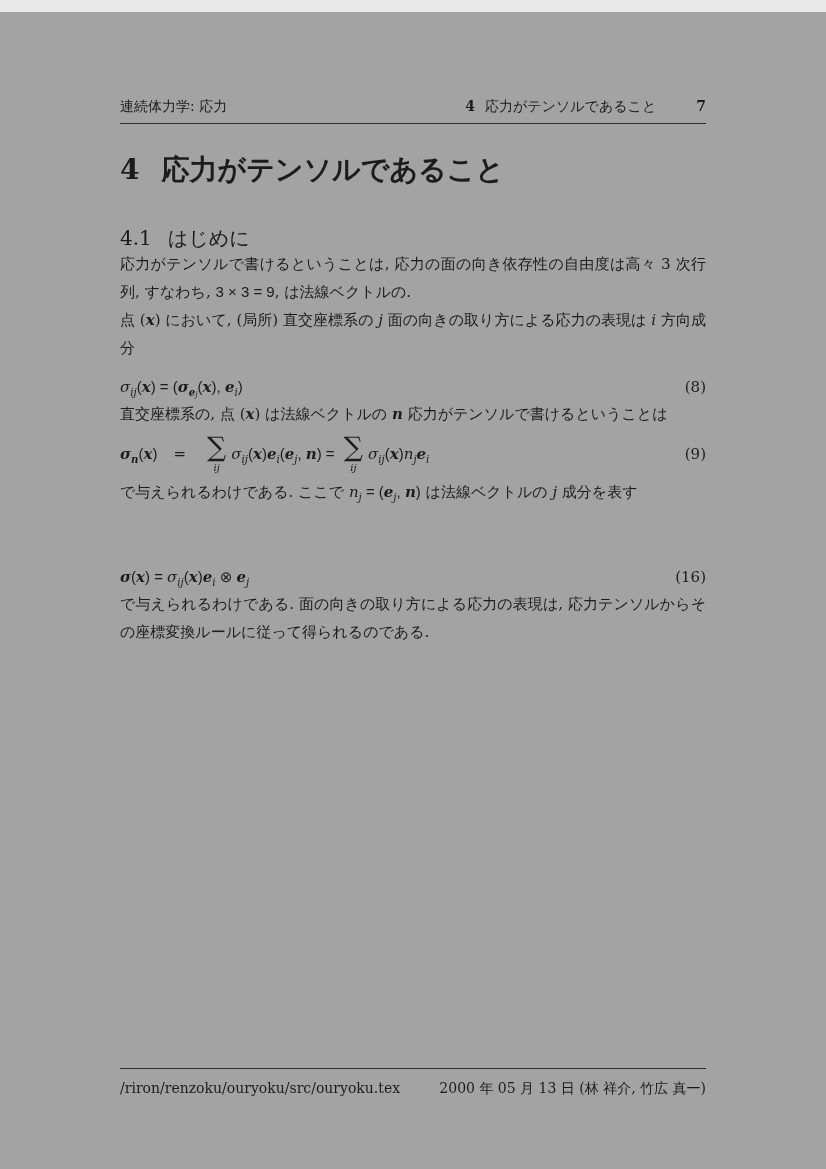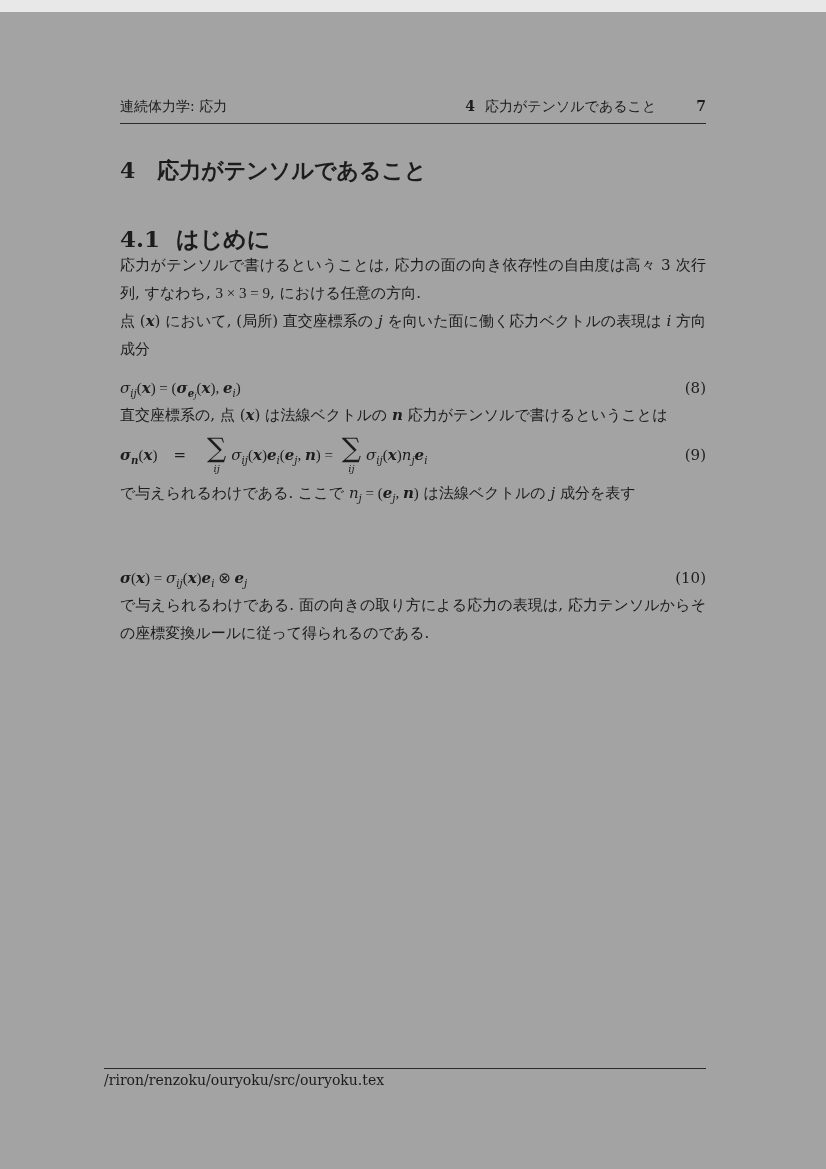--- a/index.html
+++ b/index.html
@@ -24,41 +24,41 @@
     border-bottom:1px solid #2a2a2a; padding-bottom:7px;
   }
   .pghead .h-right { display:flex; align-items:flex-end; gap:10px; }
   .pghead .h-num, .pghead .h-pagenum {
     font-family:"DejaVu Serif","Liberation Serif",serif; font-weight:bold;
   }
   .pghead .h-pagenum { margin-left:30px; }
 
   
   h1.section {
-    margin:31px 0 0 0; font-size:22px; line-height:30px; font-weight:bold;
+    margin:31px 0 0 0; font-size:28px; line-height:30px; font-weight:bold;
     font-family:"DejaVu Sans","Liberation Sans",sans-serif;
   }
   h1.section .sec-num, h2.subsection .sec-num {
     font-family:"DejaVu Serif","Liberation Serif",serif; margin-right:22px;
   }
   h2.subsection {
-    margin:41px 0 0 0; font-size:23px; line-height:24px; font-weight:bold;
+    margin:41px 0 0 0; font-size:20px; line-height:24px; font-weight:normal;
     font-family:"DejaVu Sans","Liberation Sans",sans-serif;
   }
   h2.subsection .sec-num { margin-right:16px; }
 
   
   p.para { margin:0; text-align:justify; }
   .mt-p1 { margin-top:28px; }
   .mt-std { margin-top:10px; }
   .mt-after-eq { margin-top:14px; }
   .mt-p6 { margin-top:12px; }
 
   
-  .t-rm  { font-family:Liberation Serif, serif; }
+  .t-rm  { font-family:Liberation Sans, sans-serif; }
   .t-it  { font-family:"DejaVu Serif","Liberation Serif",serif; font-style:italic; }
   .t-bi  { font-family:"DejaVu Serif","Liberation Serif",serif; font-style:italic; font-weight:bold; }
   .t-sub-it  { font-family:"DejaVu Serif","Liberation Serif",serif; font-style:italic; font-size:68%; vertical-align:-0.35em; letter-spacing:0; }
   .t-sub-bi  { font-family:"DejaVu Serif","Liberation Serif",serif; font-style:italic; font-weight:bold; font-size:68%; vertical-align:-0.35em; }
   .t-subsub-it { font-family:"DejaVu Serif","Liberation Serif",serif; font-style:italic; font-size:50%; vertical-align:-0.65em; }
   .t-rel { font-family:"DejaVu Serif","Liberation Serif",serif; margin:0 16px; }
 
   
   .eq { position:relative; text-align:left; }
   .eq-8  { margin-top:12px;  height:26px; line-height:26px; }
@@ -70,22 +70,22 @@
     font-family:"DejaVu Serif","Liberation Serif",serif; line-height:normal;
   }
   .sum { display:inline-flex; flex-direction:column; align-items:center;
          vertical-align:middle; margin:0 5px; line-height:normal; position:relative; top:-2px; }
   .sum-g { font-size:27px; line-height:1.05; font-family:"DejaVu Serif","Liberation Serif",serif; }
   .sum-s { font-size:10px; font-style:italic; line-height:1; margin-top:2px;
            font-family:"DejaVu Serif","Liberation Serif",serif; }
 
   
   .pgfoot {
-    position:absolute; left:104px; right:120px; top:1056px;
-    border-top:1px solid #2a2a2a; padding-top:1px;
+    position:absolute; left:120px; right:120px; top:1056px;
+    border-top:1px solid #2a2a2a; padding-top:9px;
     display:flex; justify-content:space-between;
     font-size:14px; line-height:20px;
   }
 </style>
 </head>
 <body>
 
 <div class="page">
   <div class="content">
 
@@ -100,23 +100,23 @@
 
     <h1 class="section">
       <span class="sec-num">4</span><span>応力がテンソルであること</span>
     </h1>
 
     <h2 class="subsection">
       <span class="sec-num">4.1</span><span>はじめに</span>
     </h2>
 
 
-    <p class="para mt-std"><span class="t-jp">応力がテンソルで書けるということは, 応力の面の向き依存性の自由度は高々 3 次行列, すなわち, </span><span class="t-rm">3 × 3 = 9</span><span class="t-jp">, における任意の方向.</span></p>
+    <p class="para mt-std"><span class="t-jp">応力がテンソルで書けるということは, 応力の面の向き依存性の自由度は高々 3 次行列, すなわち, </span><span class="t-rm">3 × 3 = 9</span><span class="t-jp">, は法線ベクトルの.</span></p>
 
-    <p class="para mt-std"><span class="t-jp">点 (</span><span class="t-bi">x</span><span class="t-jp">) において, (局所) 直交座標系の </span><span class="t-it">j</span><span class="t-jp"> を向いた面に働く応力ベクトルの表現は </span><span class="t-it">i</span><span class="t-jp"> 方向成分</span></p>
+    <p class="para mt-std"><span class="t-jp">点 (</span><span class="t-bi">x</span><span class="t-jp">) において, (局所) 直交座標系の </span><span class="t-it">j</span><span class="t-jp"> 面の向きの取り方による応力の表現は </span><span class="t-it">i</span><span class="t-jp"> 方向成分</span></p>
 
     <div class="eq eq-8">
       <span class="eq-body"><span class="t-it">σ</span><span class="t-sub-it">ij</span><span class="t-rm">(</span><span class="t-bi">x</span><span class="t-rm">) = (</span><span class="t-bi">σ</span><span class="t-sub-bi">e</span><span class="t-subsub-it">j</span><span class="t-rm">(</span><span class="t-bi">x</span><span class="t-rm">)</span><span class="t-rm">, </span><span class="t-bi">e</span><span class="t-sub-it">i</span><span class="t-rm">)</span></span>
       <span class="eq-num">(8)</span>
     </div>
 
     <p class="para mt-after-eq"><span class="t-jp">直交座標系の, 点 (</span><span class="t-bi">x</span><span class="t-jp">) は法線ベクトルの </span><span class="t-bi">n</span><span class="t-jp"> 応力がテンソルで書けるということは</span></p>
 
     <div class="eq eq-9">
       <span class="eq-body"><span class="t-bi">σ</span><span class="t-sub-bi">n</span><span class="t-rm">(</span><span class="t-bi">x</span><span class="t-rm">)</span><span class="t-rel">=</span><span class="sum">
@@ -126,23 +126,24 @@
             <span class="sum-g">∑</span>
             <span class="sum-s">ij</span>
           </span><span class="t-it">σ</span><span class="t-sub-it">ij</span><span class="t-rm">(</span><span class="t-bi">x</span><span class="t-rm">)</span><span class="t-it">n</span><span class="t-sub-it">j</span><span class="t-bi">e</span><span class="t-sub-it">i</span></span>
       <span class="eq-num">(9)</span>
     </div>
 
     <p class="para mt-after-eq"><span class="t-jp">で与えられるわけである. ここで </span><span class="t-it">n</span><span class="t-sub-it">j</span><span class="t-rm"> = (</span><span class="t-bi">e</span><span class="t-sub-it">j</span><span class="t-rm">, </span><span class="t-bi">n</span><span class="t-rm">)</span><span class="t-jp"> は法線ベクトルの </span><span class="t-it">j</span><span class="t-jp"> 成分を表す</span></p>
 
     <div class="eq eq-10">
       <span class="eq-body"><span class="t-bi">σ</span><span class="t-rm">(</span><span class="t-bi">x</span><span class="t-rm">) = </span><span class="t-it">σ</span><span class="t-sub-it">ij</span><span class="t-rm">(</span><span class="t-bi">x</span><span class="t-rm">)</span><span class="t-bi">e</span><span class="t-sub-it">i</span><span class="t-rm"> ⊗ </span><span class="t-bi">e</span><span class="t-sub-it">j</span></span>
-      <span class="eq-num">(10)</span>
+      <span class="eq-num">(16)</span>
     </div>
 
     <p class="para mt-p6"><span class="t-jp">で与えられるわけである. 面の向きの取り方による応力の表現は, 応力テンソルからその座標変換ルールに従って得られるのである.</span></p>
 
   </div>
 
   <div class="pgfoot">
     <span>/riron/renzoku/ouryoku/src/ouryoku.tex</span>
+    <span>2000 年 05 月 13 日 (林 祥介, 竹広 真一)</span>
   </div>
 </div>
 
 </body></html>

